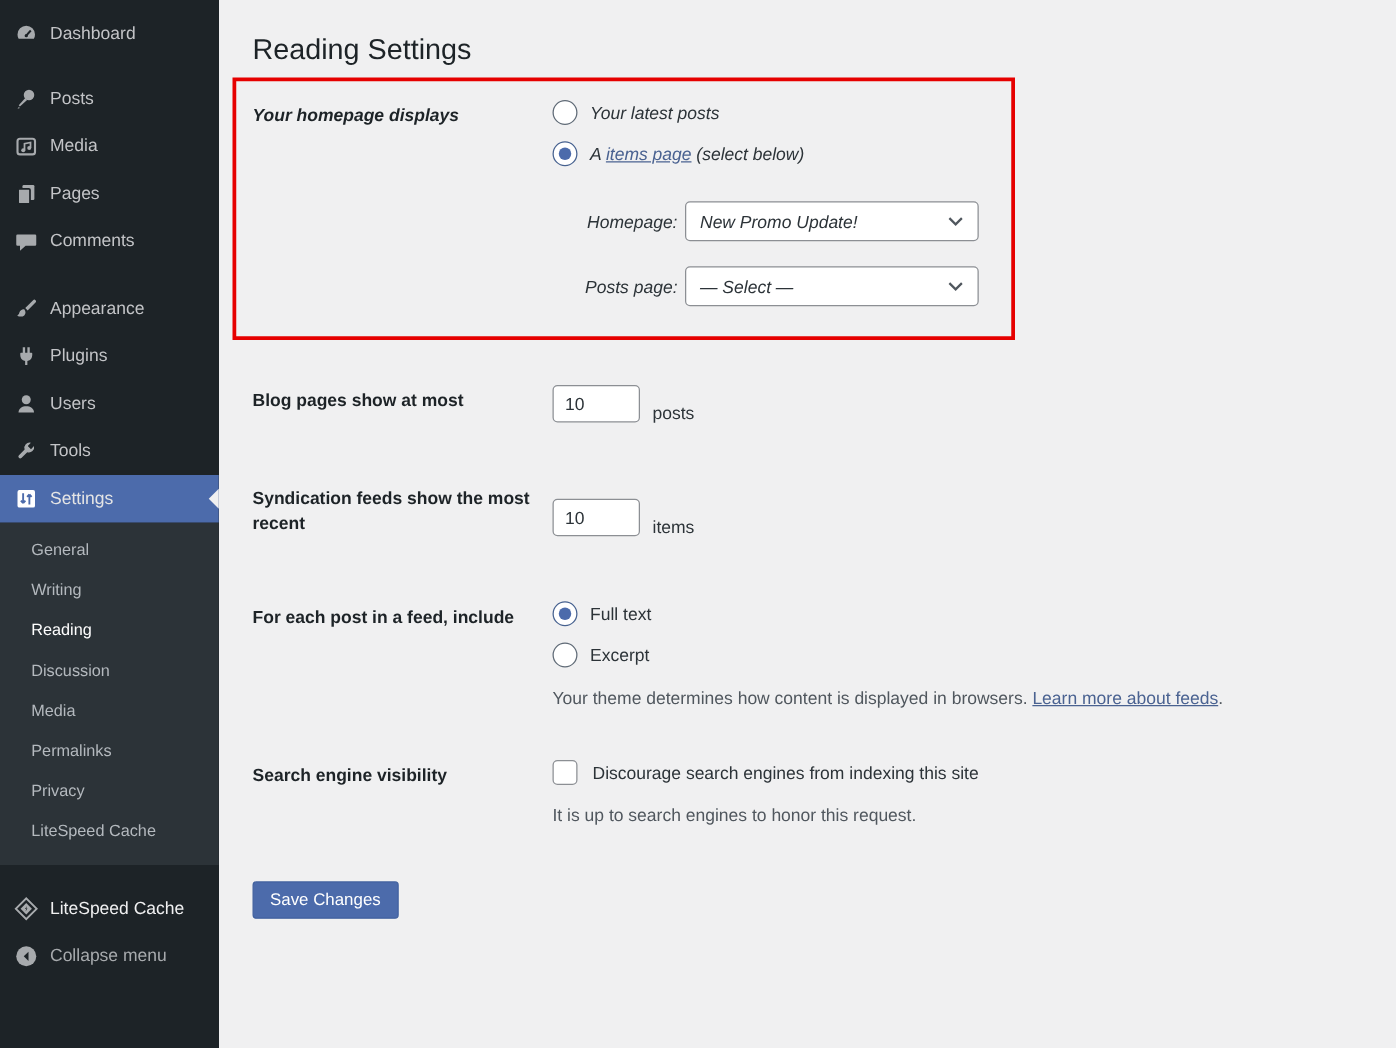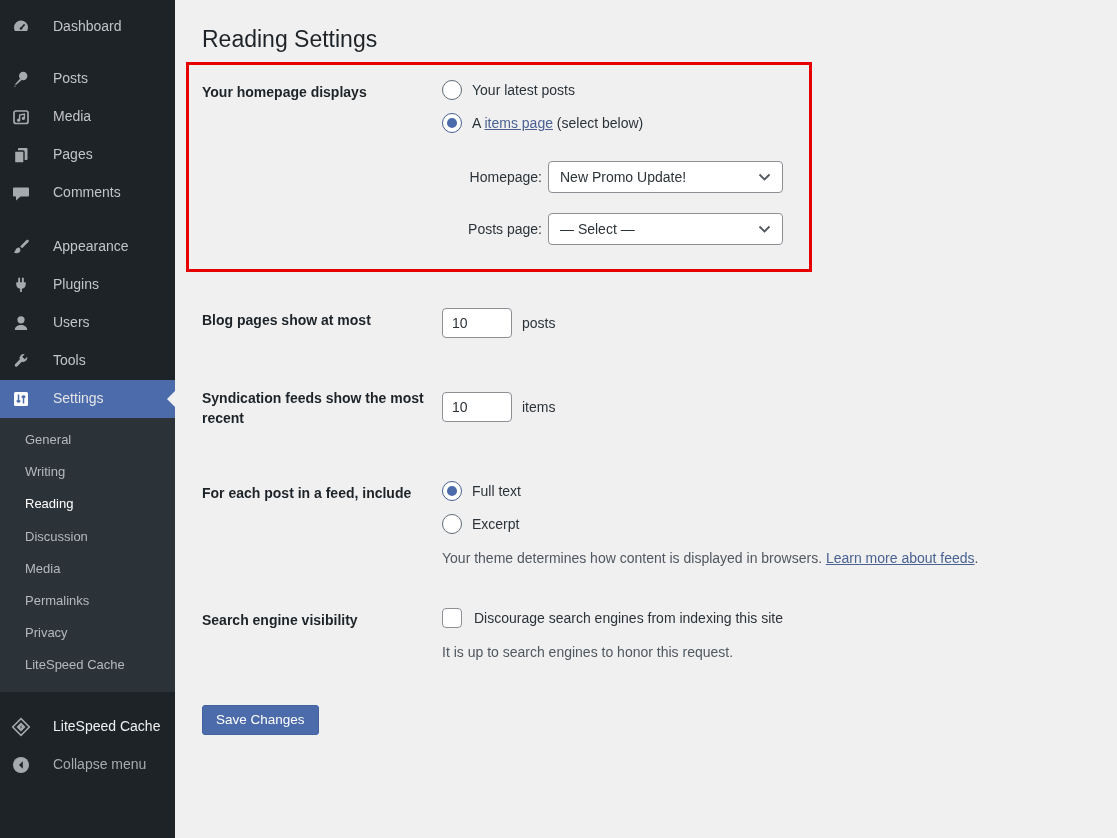--- a/index.html
+++ b/index.html
@@ -9,21 +9,21 @@
     font-family:"Liberation Sans", sans-serif;
     background:#f0f0f1; color:#2c3338; font-size:14px;
   }
 
   
   .sidebar {
     position:fixed; left:0; top:0; width:175px; height:838px;
     background:#1d2327; color:#c3c4c7; font-size:14px;
   }
   .menu-item {
-    display:flex; align-items:flex-start; gap:22px;
+    display:flex; align-items:flex-start; gap:9px;
     padding:9px 6px 9px 11px; line-height:1.35; cursor:pointer; position:relative;
   }
   .micon {
     flex:0 0 20px; width:20px; height:20px; color:#a7aaad;
     display:flex; align-items:center; justify-content:center; margin-top:0px;
   }
   .mlabel { flex:1; }
   .menu-item.active { background:#4c6bab; color:#e5e5e5; }
   .menu-item.active .micon { color:#fff; }
   .menu-arrow {
@@ -47,21 +47,21 @@
   .content { margin-left:175px; padding:24px 20px 0 27px; }
   h1 {
     margin:0; font-size:23px; font-weight:400; color:#1d2327; line-height:30px;
   }
 
   .highlight-box {
     border:3px solid #e60000; width:626px;
     margin:8px 0 0 -16px; padding:15px 0 24px 13px;
   }
 
-  .row { display:flex; }
+  .row { display:flex;font-style:italic; }
   .rowlabel {
     flex:0 0 240px; width:240px; font-weight:bold; font-size:14px;
     color:#1d2327; line-height:1.45; padding-top:2px; padding-right:14px;
   }
   .rowcontrol { font-size:14px; color:#2c3338; }
 
   .radio-line { display:flex; align-items:center; gap:10px; margin-bottom:13px; cursor:pointer; }
   .radio-line:last-child { margin-bottom:0; }
   .radio {
     width:20px; height:20px; border:1.5px solid #5f6a76; border-radius:50%;
@@ -89,21 +89,21 @@
   .mt-blog { margin-top:36px; }
   .mt-synd { margin-top:48px; }
   .mt-feed { margin-top:52px; }
   .mt-search { margin-top:40px; }
 
   .num-input {
     width:70px; height:30px; border:1px solid #8c8f94; border-radius:4px;
     padding:0 0 0 9px; font-size:14px; font-family:"Liberation Sans",sans-serif;
     color:#2c3338; background:#fff;
   }
-  .inline-control { display:flex; align-items:center; }
+  .inline-control { display:flex; align-items:flex-end; }
   .unit { margin-left:10px; }
 
   .note { color:#50575e; margin-top:15px; line-height:1.4; }
   .checkbox-line { display:flex; align-items:center; gap:12px; cursor:pointer; }
   .checkbox {
     width:20px; height:20px; border:1px solid #8c8f94; border-radius:4px; background:#fff; flex:0 0 20px;
   }
 
   .save-btn {
     margin-top:42px; display:inline-block;

